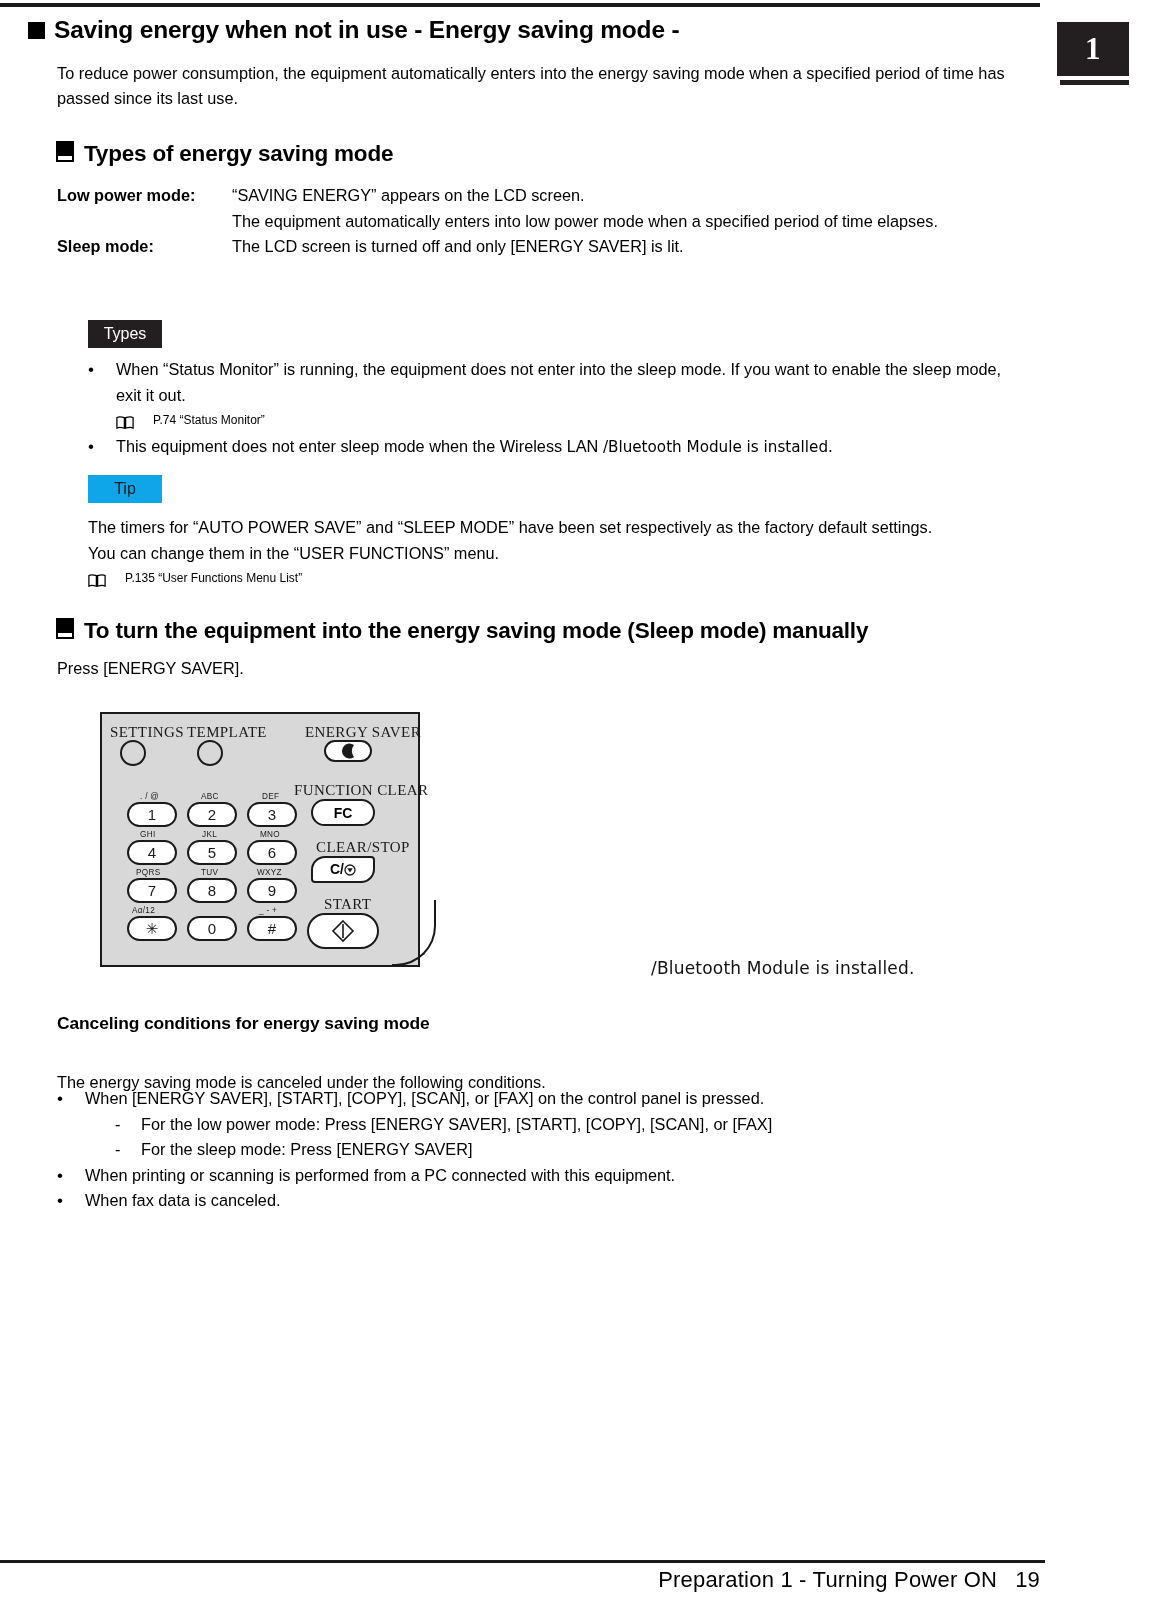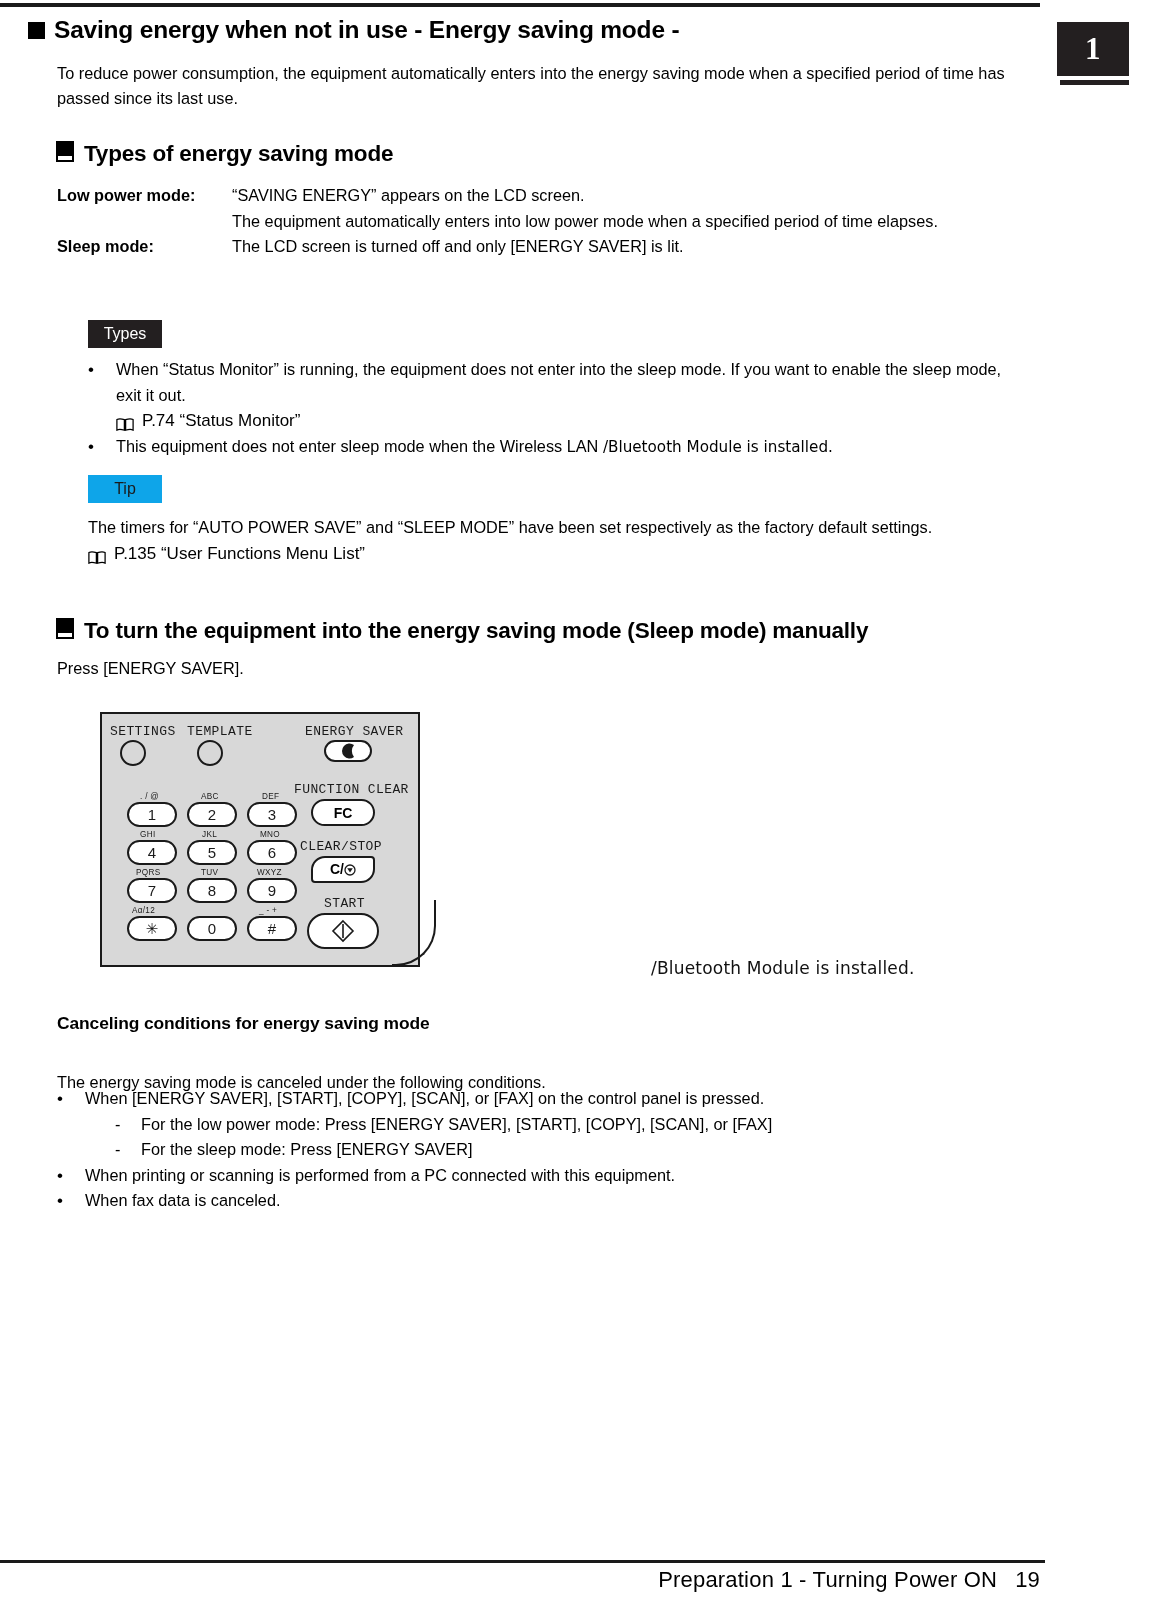--- a/index.html
+++ b/index.html
@@ -187,22 +187,22 @@
   }
   .sub-dash {
     flex: 0 0 auto;
     width: 26px;
   }
 
   
   .bookref {
     display: flex;
     align-items: center;
-    gap: 8px;
-    font-size: 17px;
+    gap: 19px;
+    font-size: 12px;
     line-height: 25.6px;
   }
   .book-icon {
     display: inline-block;
     width: 18px;
     height: 15px;
     flex: 0 0 auto;
     position: relative;
     top: 1px;
   }
@@ -232,22 +232,22 @@
     left: 100px;
     top: 712px;
     width: 320px;
     height: 255px;
     background: #d8d8d8;
     border: 2px solid #1a1a1a;
     box-sizing: border-box;
   }
   .panel-label {
     position: absolute;
-    font-family: Liberation Mono, monospace;
-    font-size: 13px;
+    font-family: Liberation Serif, serif;
+    font-size: 15px;
     letter-spacing: 0.4px;
     color: #1a1a1a;
     white-space: nowrap;
   }
   .key-sublabel {
     position: absolute;
     font-size: 8.2px;
     letter-spacing: 0.3px;
     color: #1a1a1a;
     white-space: nowrap;
@@ -452,20 +452,21 @@
       <div class="bullet-row">
         <div class="bullet-dot">•</div>
         <div class="bullet-text"><span>This equipment does not enter sleep mode when the Wireless LAN </span><span class="inline-annot">/Bluetooth Module is installed.</span></div>
       </div>
     </div>
 
     <div class="badge tip">Tip</div>
 
     <div id="tip-body">
       <div>The timers for “AUTO POWER SAVE” and “SLEEP MODE” have been set respectively as the factory default settings.</div>
+      <div>You can change them in the “USER FUNCTIONS” menu.</div>
       <div class="bookref">
         <span class="book-icon">
           <svg viewBox="0 0 20 16" width="18" height="15" xmlns="http://www.w3.org/2000/svg">
             <path d="M1 2.5 C1 2.5 4 1 9.3 2.6 L9.3 14.4 C4 12.8 1 14.2 1 14.2 Z" fill="none" stroke="#000" stroke-width="1.4"></path>
             <path d="M19 2.5 C19 2.5 16 1 10.7 2.6 L10.7 14.4 C16 12.8 19 14.2 19 14.2 Z" fill="none" stroke="#000" stroke-width="1.4"></path>
             <line x1="10" y1="3" x2="10" y2="14" stroke="#000" stroke-width="1.2"></line>
           </svg>
         </span>
         <span>P.135 “User Functions Menu List”</span>
       </div>
@@ -487,21 +488,21 @@
       <div class="panel-label" style="left:203px; top:10px;">ENERGY SAVER</div>
       <div class="energy-key" style="left:222px; top:26px;">
         <svg width="44" height="18" viewBox="0 0 44 18" xmlns="http://www.w3.org/2000/svg" style="display:block;margin:0 auto;">
           <path d="M28 3 A7.5 7.5 0 1 0 28 15 A9.5 9.5 0 0 1 28 3 Z" fill="#1a1a1a"></path>
         </svg>
       </div>
 
       <div class="panel-label" style="left:192px; top:68px;">FUNCTION CLEAR</div>
       <div class="fc-key" style="left:209px; top:85px;">FC</div>
 
-      <div class="panel-label" style="left:198px; top:125px;">CLEAR/STOP</div>
+      <div class="panel-label" style="left:214px; top:125px;">CLEAR/STOP</div>
       <div class="cs-key" style="left:209px; top:142px;">
         <span>C/</span><svg width="12" height="12" viewBox="0 0 12 12" style="vertical-align:-2px;" xmlns="http://www.w3.org/2000/svg">
             <circle cx="6" cy="6" r="5" fill="none" stroke="#1a1a1a" stroke-width="1.3"></circle>
             <path d="M3.2 4.2 L8.8 4.2 L6 8.6 Z" fill="#1a1a1a"></path>
           </svg>
       </div>
 
       <div class="panel-label" style="left:222px; top:182px;">START</div>
       <div class="start-key" style="left:205px; top:199px;">
         <svg width="68" height="32" viewBox="0 0 68 32" xmlns="http://www.w3.org/2000/svg" style="display:block;">

